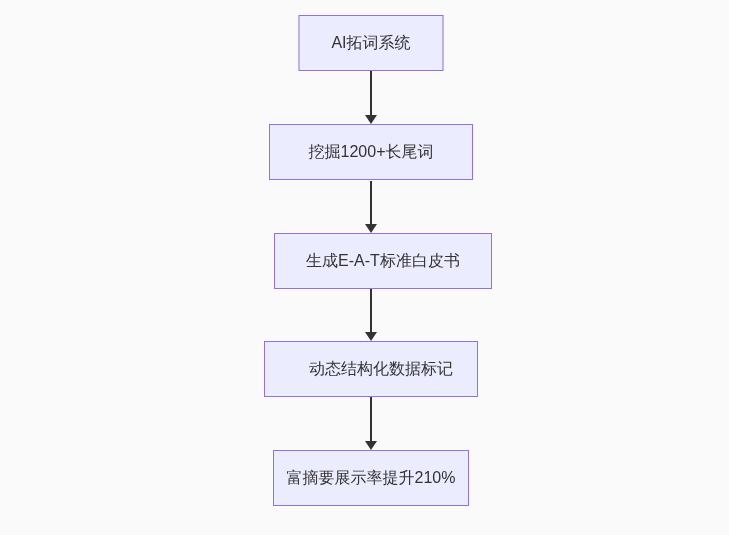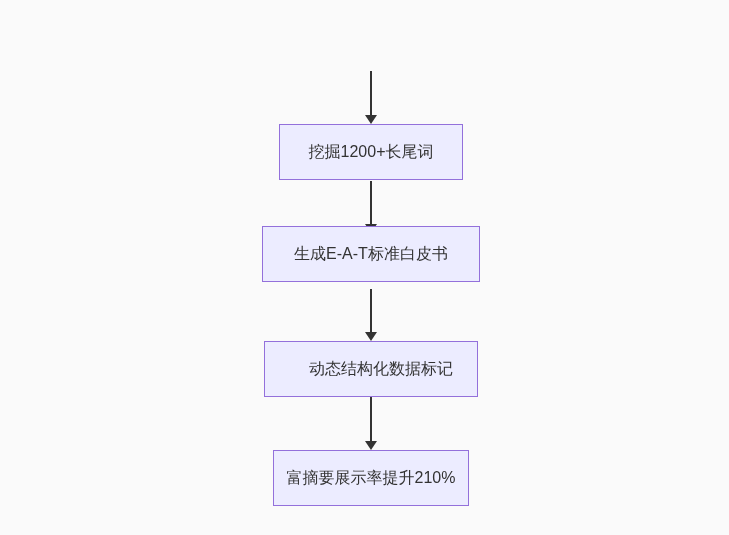--- a/index.html
+++ b/index.html
@@ -52,36 +52,39 @@
     border-right: 6px solid transparent;
     border-top: 9px solid var(--arrow-color, #333333);
     margin-top: -1px;
   }
 </style>
 </head>
 <body>
 
 <div class="canvas">
 
+  <div class="node" style="top:15px; width:145px;">
+    <span class="node-label">AI拓词系统</span>
+  </div>
 
   <div class="arrow" style="top:71px; height:53px;">
     <div class="arrow-line"></div>
     <div class="arrow-head"></div>
   </div>
 
-  <div class="node" style="top:124px; width:184px;">
+  <div class="node" style="top:124px; width:204px;">
     <span class="node-label">挖掘1200+长尾词</span>
   </div>
 
   <div class="arrow" style="top:181px; height:52px;">
     <div class="arrow-line"></div>
     <div class="arrow-head"></div>
   </div>
 
-  <div class="node" style="top:226px; width:218px;">
+  <div class="node" style="top:233px; width:218px;margin-left:12px;">
     <span class="node-label">生成E-A-T标准白皮书</span>
   </div>
 
   <div class="arrow" style="top:289px; height:52px;">
     <div class="arrow-line"></div>
     <div class="arrow-head"></div>
   </div>
 
   <div class="node" style="top:341px; width:214px;padding-left:20px;">
     <span class="node-label">动态结构化数据标记</span>

